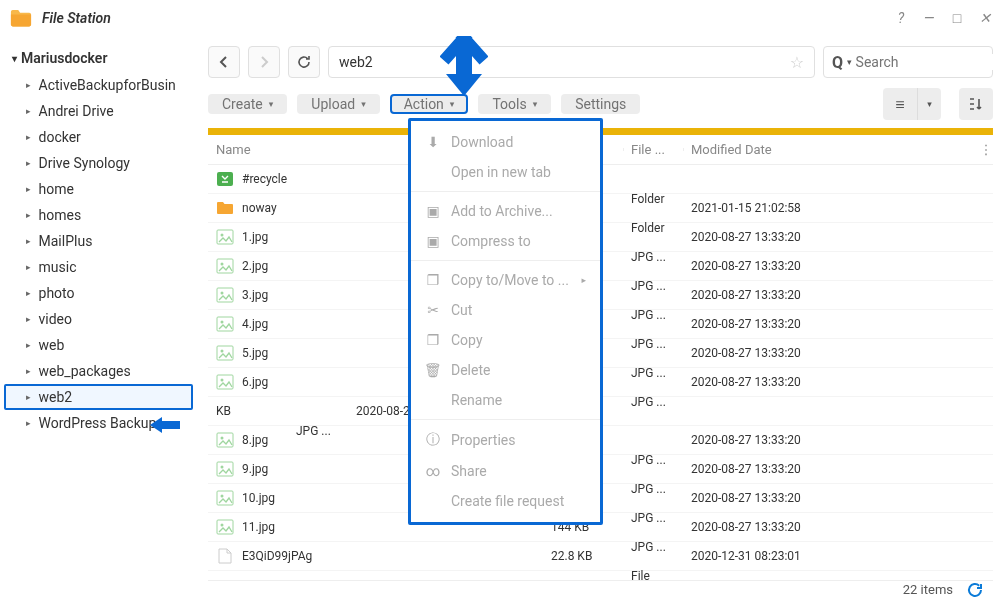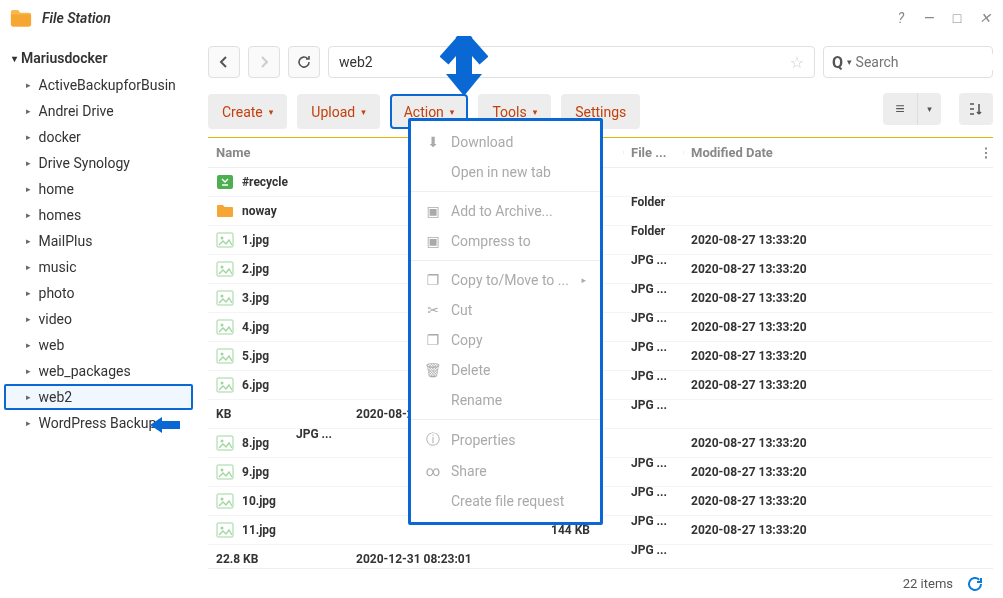--- a/index.html
+++ b/index.html
@@ -31,50 +31,50 @@
 .navbtn.dis { color: #ccc; }
 .pathbox { flex: 1; height: 32px; border: 1px solid #e0e0e0; border-radius: 4px; display: flex; align-items: center; padding: 0 10px; }
 .pathbox .pathtxt { flex: 1; font-size: 14px; color: #333; }
 .pathbox .star { color: #ccc; font-size: 16px; }
 .searchbox { width: 170px; height: 32px; border: 1px solid #e0e0e0; border-radius: 4px; display: flex; align-items: center; padding: 0 8px; gap: 4px; }
 .searchbox .mag { color: #555; font-weight: bold; }
 .searchbox .caret { font-size: 9px; color: #555; }
 .searchbox input { border: none; outline: none; font-size: 14px; flex: 1; color: #888; }
 
 .toolrow { display: flex; align-items: center; gap: 10px; margin-bottom: 8px; }
-.toolbtn { height: 35px; padding: 0 14px; border: none; border-radius: 4px; background: #ededed; color: #c2410c; font-size: 14px; display: inline-flex; align-items: center; gap: 6px; cursor: pointer; margin-top: 6px; }
+.toolbtn { height: 20px; padding: 0 14px; border: none; border-radius: 4px; background: #ededed; color: #737373; font-size: 14px; display: inline-flex; align-items: center; gap: 6px; cursor: pointer; }
 .toolbtn .caret { font-size: 9px; }
 .toolbtn.act { border: 2px solid #0968d4; padding: 8px 12px; }
 .toolspacer { flex: 1; }
 .viewcluster { display: flex; align-items: center; }
 .viewbtn { height: 32px; width: 30px; background: #ededed; display: inline-flex; align-items: center; justify-content: center; color: #555; cursor: pointer; }
 .viewbtn.left { border-radius: 4px 0 0 4px; width: 34px; }
 .viewbtn.right { border-radius: 0 4px 4px 0; border-left: 1px solid #ddd; width: 24px; font-size: 9px; }
 .sortbtn { height: 32px; width: 34px; background: #ededed; border-radius: 4px; margin-left: 8px; display: inline-flex; align-items: center; justify-content: center; color: #555; cursor: pointer; }
 
 
-.tbl { flex: 1; border-top: 1px solid #eab308; overflow: hidden; position: relative; font-weight: bold; }
+.tbl { flex: 1; border-top: 7px solid #eab308; overflow: hidden; position: relative; }
 .thd { display: flex; height: 30px; align-items: center; border-bottom: 1px solid #eee; font-size: 13px; color: #888; }
 .th-name { width: 335px; padding-left: 8px; }
 .th-size { width: 80px; padding-left: 8px; position: relative; }
 .th-size::after { content: ""; position: absolute; left: 0; top: 6px; bottom: 6px; width: 1px; background: #eee; }
 .th-type { width: 60px; padding-left: 8px; position: relative; }
 .th-type::after { content: ""; position: absolute; left: 0; top: 6px; bottom: 6px; width: 1px; background: #eee; }
 .th-date { flex: 1; padding-left: 8px; position: relative; }
 .th-date::after { content: ""; position: absolute; left: 0; top: 6px; bottom: 6px; width: 1px; background: #eee; }
 .th-more { width: 14px; text-align: center; color: #888; cursor: pointer; }
 
 .trow { display: flex; height: 29px; align-items: center; border-bottom: 1px solid #f4f4f4; font-size: 12px; color: #333; }
 .td-name { width: 335px; padding-left: 8px; display: flex; align-items: center; gap: 8px; }
 .td-size { width: 80px; padding-left: 8px; }
 .td-type { width: 60px; padding-left: 8px; margin-top: 40px; }
 .td-date { flex: 1; padding-left: 8px; }
 .ico { width: 18px; height: 16px; display: inline-block; flex-shrink: 0; }
 
-.statusbar { height: 30px; display: flex; align-items: center; justify-content: flex-end; gap: 14px; padding: 0 10px; font-size: 13px; color: #555; border-top: 1px solid #eee; }
+.statusbar { height: 18px; display: flex; align-items: center; justify-content: flex-end; gap: 14px; padding: 0 10px; font-size: 13px; color: #555; border-top: 1px solid #eee; }
 .statusbar .refresh { color: #0b7bd8; cursor: pointer; }
 
 
 .actionmenu { position: absolute; left: 408px; top: 118px; width: 195px; background: #fff; border: 3px solid #0968d4; border-radius: 2px; padding: 6px 0; z-index: 50; }
 .actionmenu .mi { display: flex; align-items: center; gap: 10px; padding: 7px 14px; font-size: 14px; color: #aaa; cursor: default; }
 .actionmenu .mi .mico { width: 16px; display: inline-flex; justify-content: center; }
 .actionmenu .sep { height: 1px; background: #eee; margin: 4px 0; }
 .actionmenu .mi .sub { margin-left: auto; font-size: 9px; }
 
 
@@ -256,20 +256,21 @@
             <div class="td-name">
               <span class="ico">
                 <svg width="18" height="16">
                   <path d="M1 3a1 1 0 011-1h5l1.5 2H16a1 1 0 011 1v8a1 1 0 01-1 1H2a1 1 0 01-1-1V3z" fill="#f6a632"></path>
                 </svg>
               </span>
               <span>noway</span>
             </div>
             <div class="td-size"></div>
             <div class="td-type">Folder</div>
+            <div class="td-date">2021-01-15 21:02:58</div>
           </div>
           <div class="trow">
             <div class="td-name">
               <span class="ico">
                 <svg width="18" height="16">
                   <rect x="1" y="1" width="16" height="14" rx="1" fill="#fff" stroke="#9fd69f"></rect>
                   <circle cx="6" cy="6" r="1.5" fill="#9fd69f"></circle>
                   <path d="M3 13l4-4 3 3 3-4 3 5" stroke="#9fd69f" stroke-width="1.3" fill="none"></path>
                 </svg>
               </span>
@@ -413,20 +414,29 @@
                   <path d="M3 13l4-4 3 3 3-4 3 5" stroke="#9fd69f" stroke-width="1.3" fill="none"></path>
                 </svg>
               </span>
               <span>11.jpg</span>
             </div>
             <div class="td-size">144 KB</div>
             <div class="td-type">JPG ...</div>
             <div class="td-date">2020-08-27 13:33:20</div>
           </div>
           <div class="trow">
+            <div class="td-name">
+              <span class="ico">
+                <svg width="18" height="16">
+                  <path d="M3 1h8l4 4v10H3z" fill="#fff" stroke="#ccc"></path>
+                  <path d="M11 1v4h4" fill="none" stroke="#ccc"></path>
+                </svg>
+              </span>
+              <span>E3QiD99jPAg</span>
+            </div>
             <div class="td-size">22.8 KB</div>
             <div class="td-type">File</div>
             <div class="td-date">2020-12-31 08:23:01</div>
           </div>
         </div>
     </div>
 
     <div class="statusbar">
       <span>22 items</span>
       <span class="refresh">

